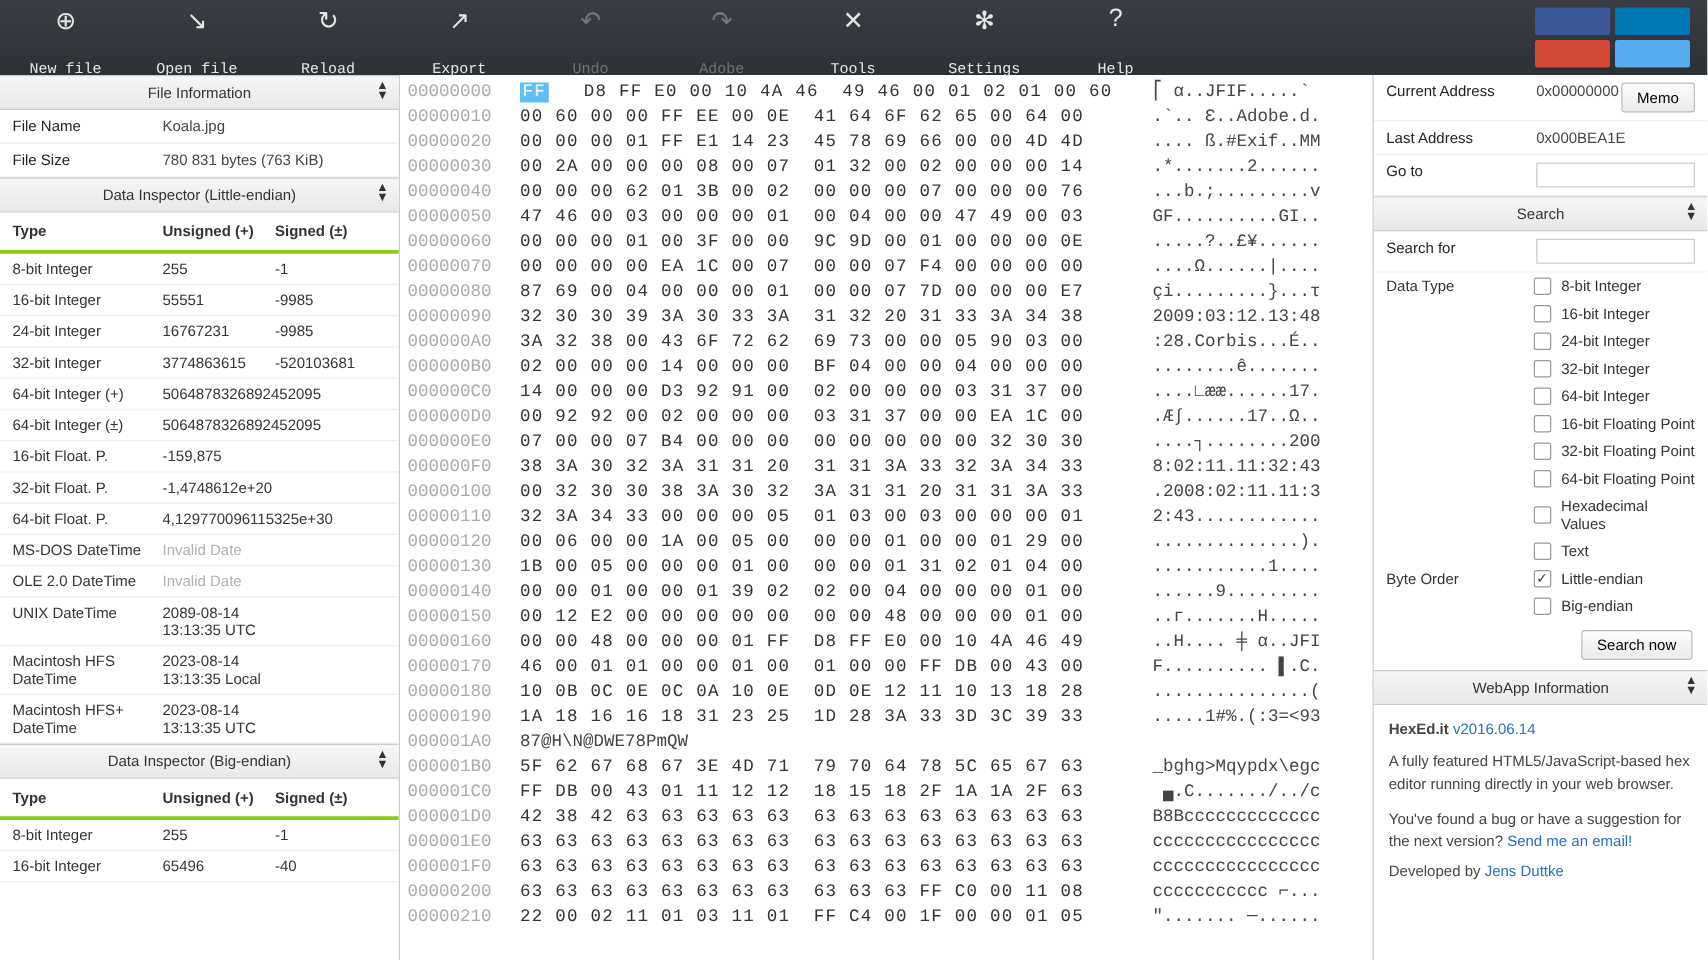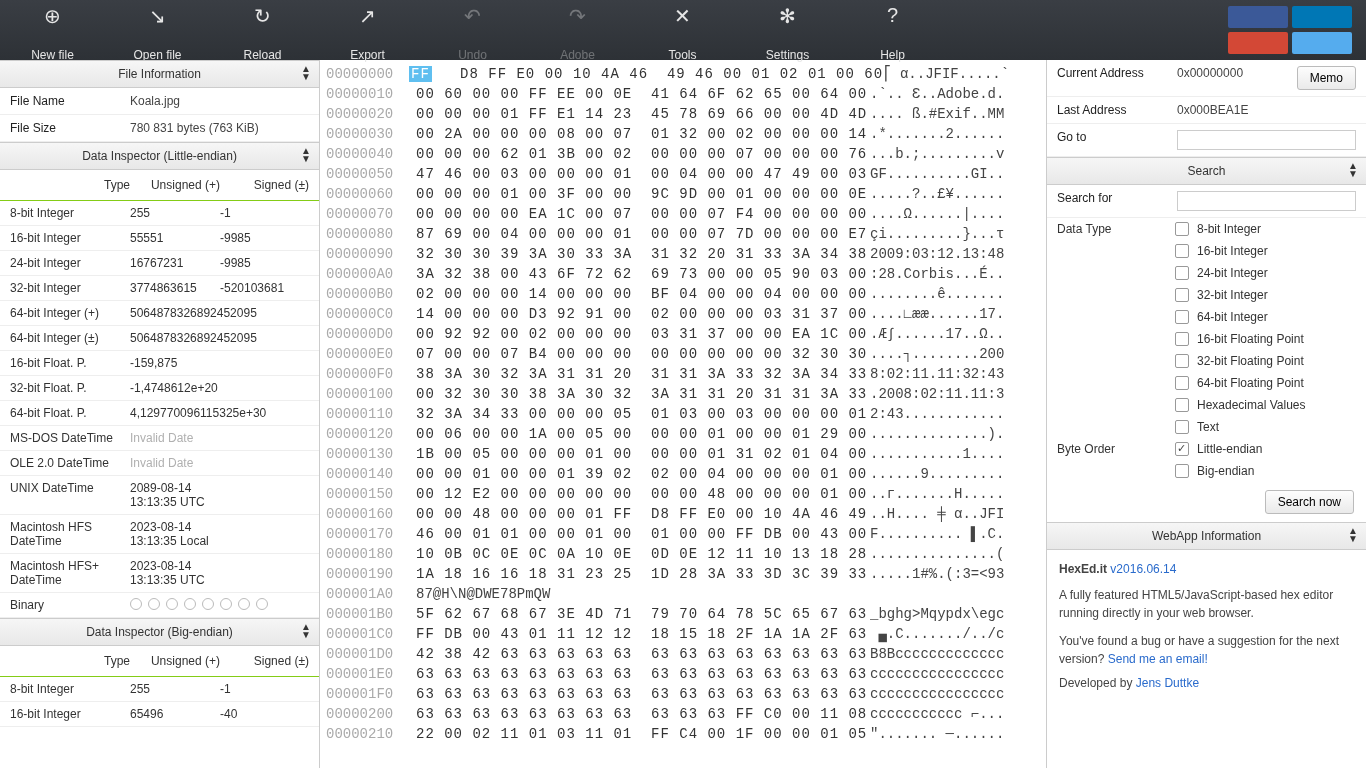--- a/index.html
+++ b/index.html
@@ -1,35 +1,35 @@
 <!DOCTYPE html>
 <html><head>
 <meta charset="utf-8">
 <style>
   * { box-sizing: border-box; margin: 0; padding: 0; }
   body { font-family: Arial, Helvetica, sans-serif; font-size: 12px; color: #333; background: #fff; width: 1366px; height: 768px; overflow: hidden; }
   .toolbar { background: linear-gradient(#3a3e44,#2d3136); height: 60px; display: flex; align-items: center; color: #e6e6e6; position: relative; }
   .tb-item { width: 105px; text-align: center; cursor: pointer; padding-top:6px;}
   .tb-item .icon { font-size: 20px; height: 24px; display:block; }
-  .tb-item .lbl { font-size: 12px; margin-top: 20px; display:block;}
+  .tb-item .lbl { font-size: 12px; margin-top: 20px; display:block;font-family:Liberation Mono, monospace;}
   .tb-item.disabled { opacity: 0.35; }
   .social { position: absolute; right: 8px; top: 6px; display:flex; flex-wrap:wrap; width:130px; gap:4px;}
   .social div { width:60px; height:22px; border-radius:2px;}
   .fb{background:#3b5998;} .li{background:#0077b5;} .gp{background:#d34836;} .tw{background:#55acee;}
   .main { display: flex; height: 708px; }
   .left { width: 320px; border-right: 1px solid #ccc; overflow-y:auto; background:#fff;}
-  .right { width: 320px; border-left: 1px solid #ccc; overflow-y:auto; background:#fff;}
+  .right { width: 268px; border-left: 1px solid #ccc; overflow-y:auto; background:#fff;}
   .center { flex: 1; overflow: auto; background:#fff; font-family: "Courier New", monospace; font-size:14px; line-height:20px; padding:4px 6px;}
   .panel-hdr { background: linear-gradient(#f6f6f6,#e8e8e8); border-top:1px solid #ccc; border-bottom:1px solid #ccc; font-weight:normal; text-align:center; padding:6px 4px; position:relative;}
   .panel-hdr .arrows { position:absolute; right:8px; top:4px; font-size:10px; line-height:8px;}
   .kv-row { display:flex; padding:6px 10px; border-bottom:1px solid #eee;}
   .kv-row .k { flex:0 0 120px; color:#222;}
   .kv-row .v { flex:1; color:#444;}
   .kv-row input { width:100%; border:1px solid #ccc; padding:2px 4px; font-size:12px;}
-  .tbl-hdr { display:flex; padding:8px 10px; font-weight:normal; border-bottom:1px solid #84cc16;text-align:right;}
+  .tbl-hdr { display:flex; padding:8px 10px; font-weight:bold; border-bottom:3px solid #84cc16;}
   .tbl-hdr div:nth-child(1){flex:0 0 120px;}
   .tbl-hdr div:nth-child(2){flex:0 0 90px;}
   .tbl-hdr div:nth-child(3){flex:1;}
   .tbl-row { display:flex; padding:5px 10px; border-bottom:1px solid #eee;}
   .tbl-row div:nth-child(1){flex:0 0 120px;}
   .tbl-row div:nth-child(2){flex:0 0 90px;}
   .tbl-row div:nth-child(3){flex:1;}
   .hex-line { display:flex; white-space:pre;}
   .off { color:#aaa; width:90px;}
   .hex { flex:1; letter-spacing:1px;}
@@ -178,36 +178,20 @@
           <div></div>
         </div>
         <div class="tbl-row">
           <div>Macintosh HFS DateTime</div>
           <div>2023-08-14 13:13:35 Local</div>
           <div></div>
         </div>
         <div class="tbl-row">
           <div>Macintosh HFS+ DateTime</div>
           <div>2023-08-14 13:13:35 UTC</div>
-          <div></div>
-        </div>
-        <div class="tbl-row">
-          <div>Binary</div>
-          <div>
-            <div class="bin-bits">
-              <span class="bit"></span>
-              <span class="bit"></span>
-              <span class="bit"></span>
-              <span class="bit"></span>
-              <span class="bit"></span>
-              <span class="bit"></span>
-              <span class="bit"></span>
-              <span class="bit"></span>
-            </div>
-          </div>
           <div></div>
         </div>
       </div>
 
     <div class="panel-hdr"><span>Data Inspector (Big-endian)</span><span class="arrows">▲<br>▼</span></div>
     <div class="tbl-hdr">
       <div>Type</div>
         <div>Unsigned (+)</div>
         <div>Signed (±)</div>
     </div>

